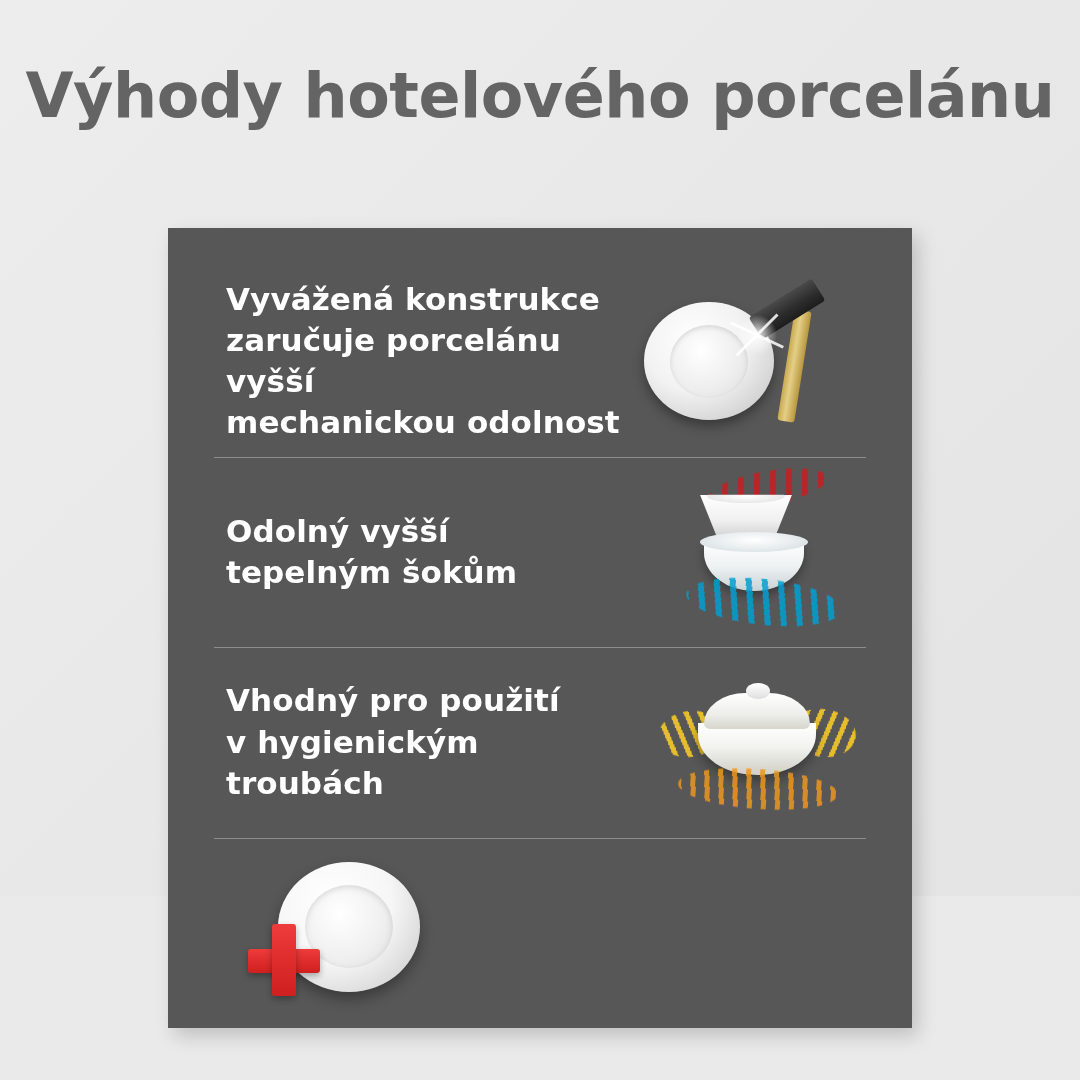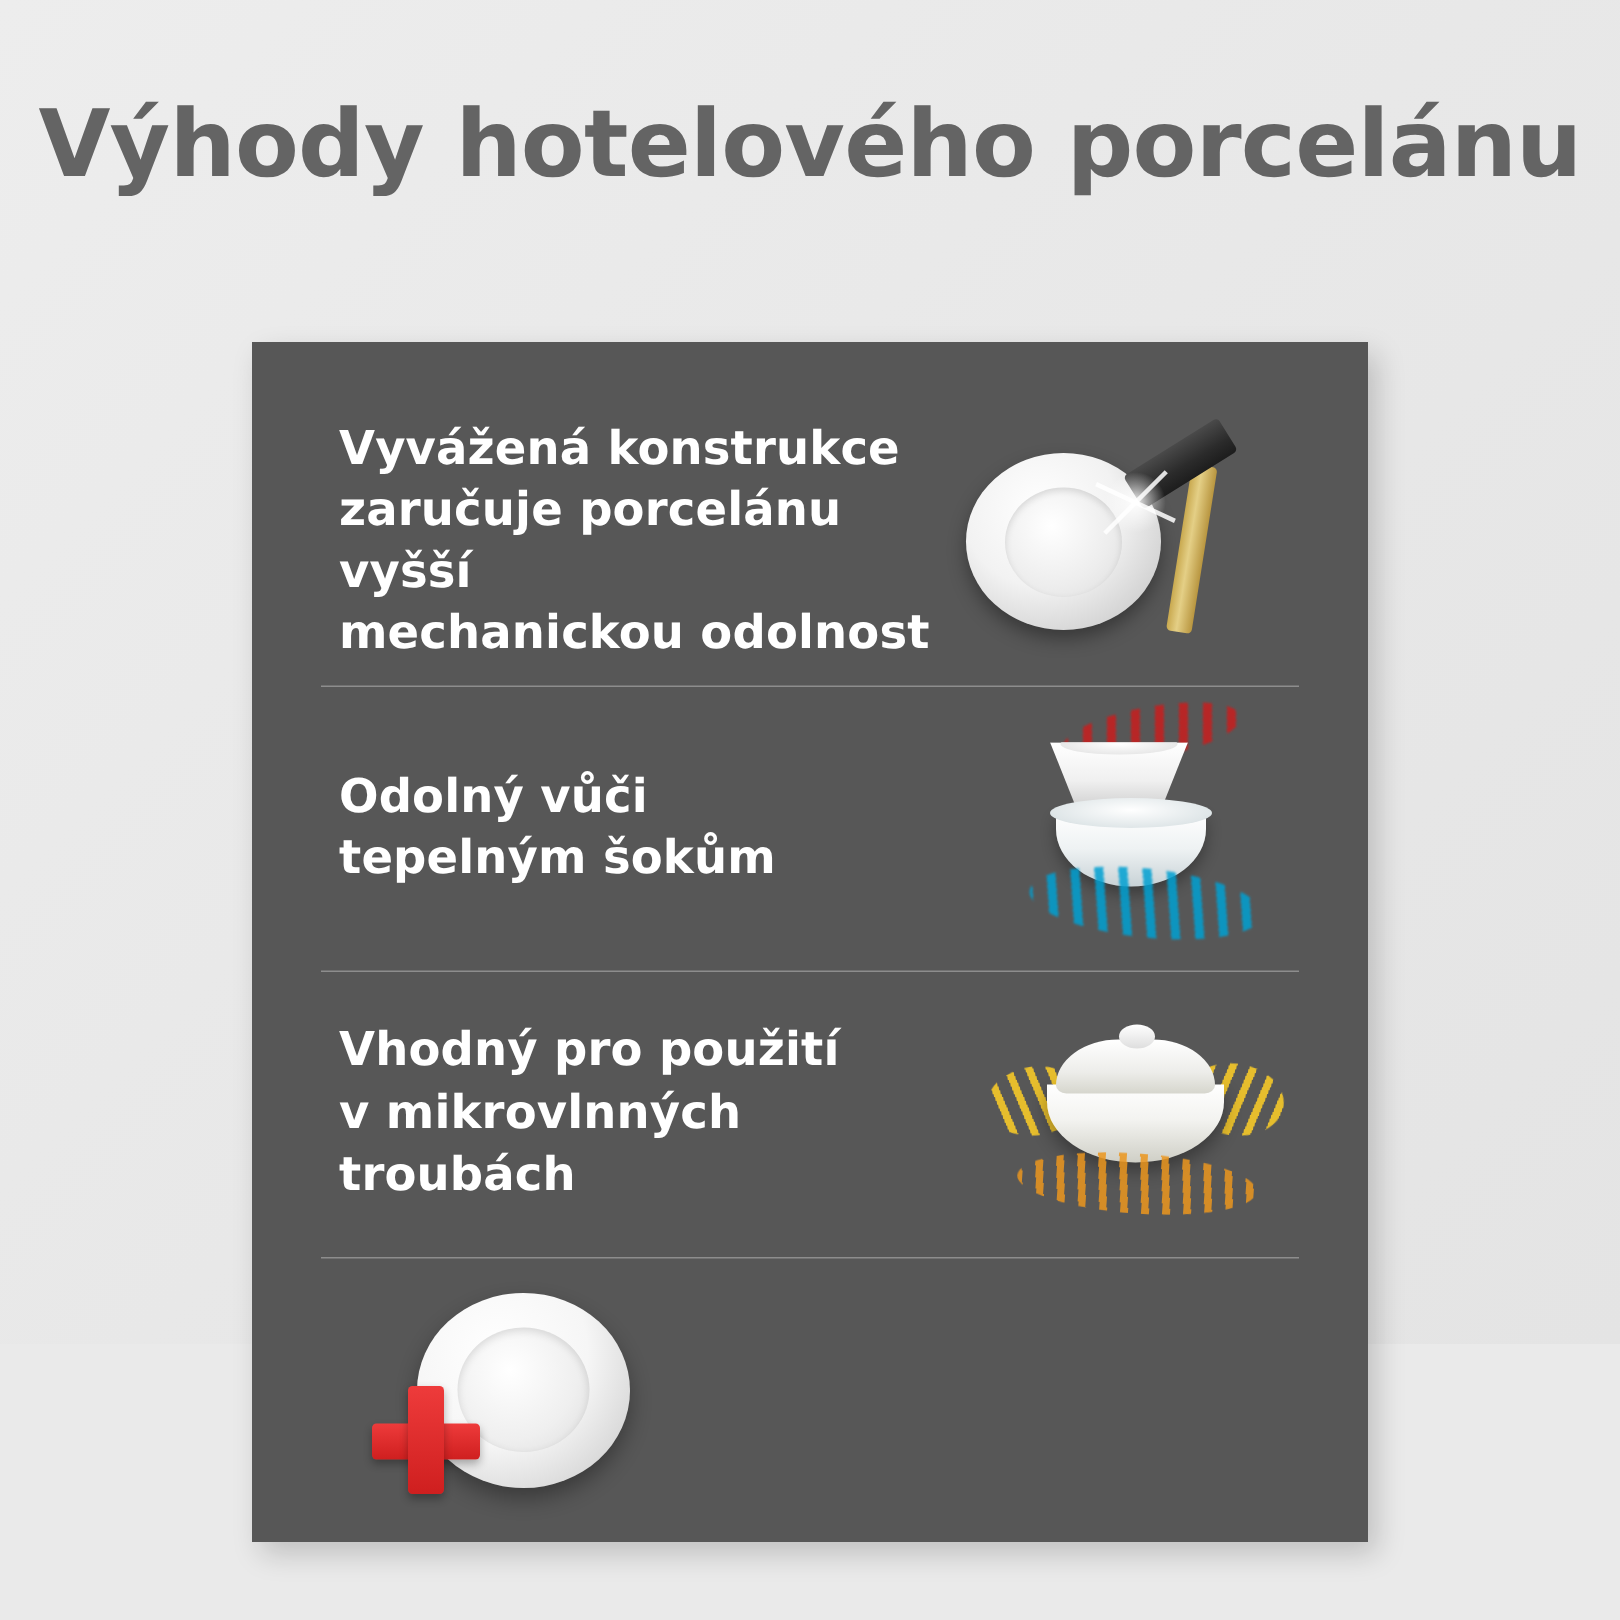--- a/index.html
+++ b/index.html
@@ -297,35 +297,35 @@
 mechanickou odolnost</div>
         <div class="row-art">
           <div class="plate1"></div>
           <div class="hammer-handle"></div>
           <div class="hammer-head"></div>
           <div class="spark"></div>
         </div>
       </div>
 
       <div class="row">
-        <div class="row-text">Odolný vůči
+        <div class="row-text">Odolný vyšší
 tepelným šokům</div>
         <div class="row-art">
           <div class="art2">
             <div class="heat"></div>
             <div class="bowl-sq"></div>
             <div class="bowl-round"></div>
             <div class="cold"></div>
           </div>
         </div>
       </div>
 
       <div class="row">
         <div class="row-text">Vhodný pro použití
-v mikrovlnných troubách</div>
+v hygienickým troubách</div>
         <div class="row-art">
           <div class="art3">
             <div class="wave-y left"></div>
             <div class="wave-y right"></div>
             <div class="tureen-body"></div>
             <div class="tureen-lid"></div>
             <div class="tureen-knob"></div>
             <div class="wave-y bottom"></div>
           </div>
         </div>

